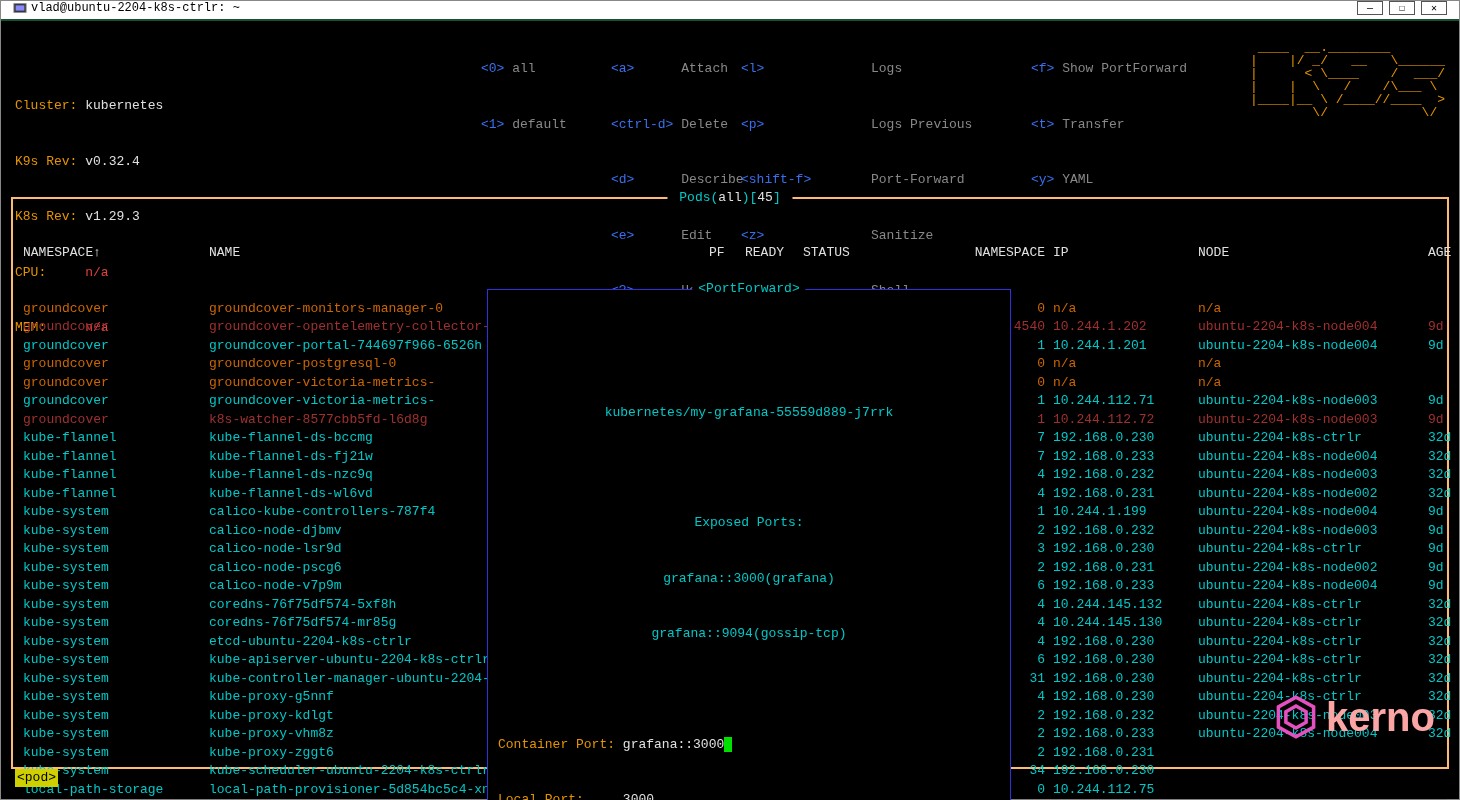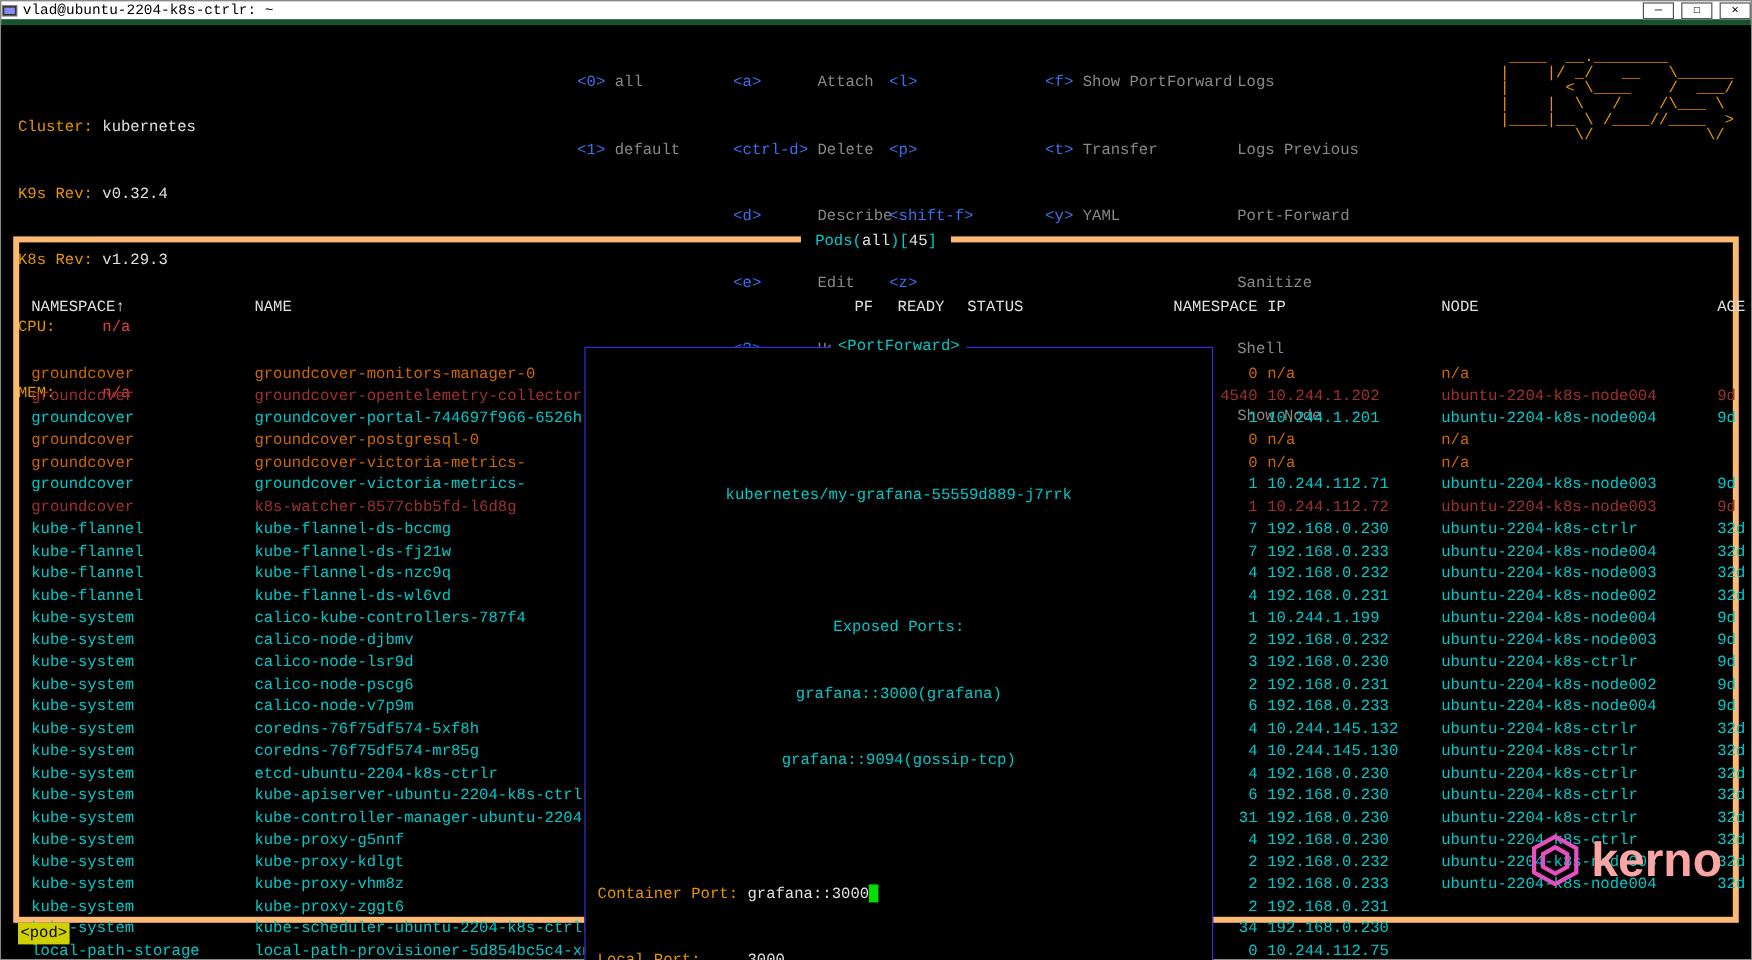--- a/index.html
+++ b/index.html
@@ -15,23 +15,23 @@
   .window {
     background: #000;
     width: 100%;
     height: 100%;
     border: 1px solid #888;
   }
   .title-bar {
     height: 20px;
     background: #fff;
     display: flex;
-    align-items: flex-end;
-    padding: 0 0;
-    border-bottom: 5px solid #14532d;
+    align-items: flex-start;
+    padding: 0 12px;
+    border-bottom: 2px solid #14532d;
   }
   .title-icon {
     width: 14px;
     height: 14px;
     margin-right: 4px;
   }
   .title-text {
     flex: 1;
     color: #000;
     font-size: 12px;
@@ -76,21 +76,21 @@
   .k { color: #3a70f0; }
   .a { color: #888; }
 
   
   .panel-frame {
     position: absolute;
     top: 176px;
     left: 10px;
     right: 10px;
     bottom: 30px;
-    border: 5px solid #fdba74;
+    border: 2px solid #fdba74;
   }
   .panel-title {
     position: absolute;
     top: -10px;
     left: 50%;
     transform: translateX(-50%);
     background: #000;
     padding: 0 4px;
   }
   .panel-title .cyan{color:#00cccc;}
@@ -205,31 +205,31 @@
       </div>
       <div>
         <div><span class="k">&lt;l&gt;</span></div>
         <div><span class="k">&lt;p&gt;</span></div>
         <div><span class="k">&lt;shift-f&gt;</span></div>
         <div><span class="k">&lt;z&gt;</span></div>
         <div><span class="k">&lt;s&gt;</span></div>
         <div><span class="k">&lt;o&gt;</span></div>
       </div>
       <div>
-        <div><span class="k">&lt;f&gt;</span> <span class="a">Show PortForward</span></div>
-        <div><span class="k">&lt;t&gt;</span> <span class="a">Transfer</span></div>
-        <div><span class="k">&lt;y&gt;</span> <span class="a">YAML</span></div>
-      </div>
-      <div>
         <div><span class="a">Logs</span></div>
         <div><span class="a">Logs Previous</span></div>
         <div><span class="a">Port-Forward</span></div>
         <div><span class="a">Sanitize</span></div>
         <div><span class="a">Shell</span></div>
         <div><span class="a">Show Node</span></div>
+      </div>
+      <div>
+        <div><span class="k">&lt;f&gt;</span> <span class="a">Show PortForward</span></div>
+        <div><span class="k">&lt;t&gt;</span> <span class="a">Transfer</span></div>
+        <div><span class="k">&lt;y&gt;</span> <span class="a">YAML</span></div>
       </div>
     </div>
 
     <div class="ascii-logo"> ____  __.________       
 |    |/ _/   __   \______
 |      &lt; \____    /  ___/
 |    |  \   /    /\___ \ 
 |____|__ \ /____//____  &gt;
         \/            \/ </div>
 

